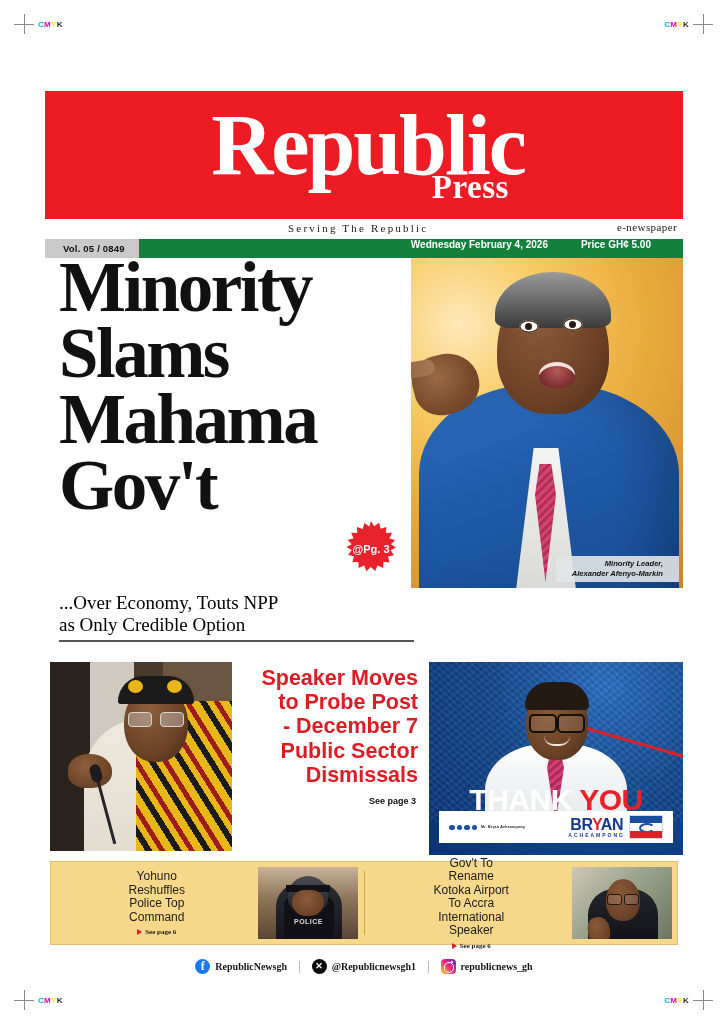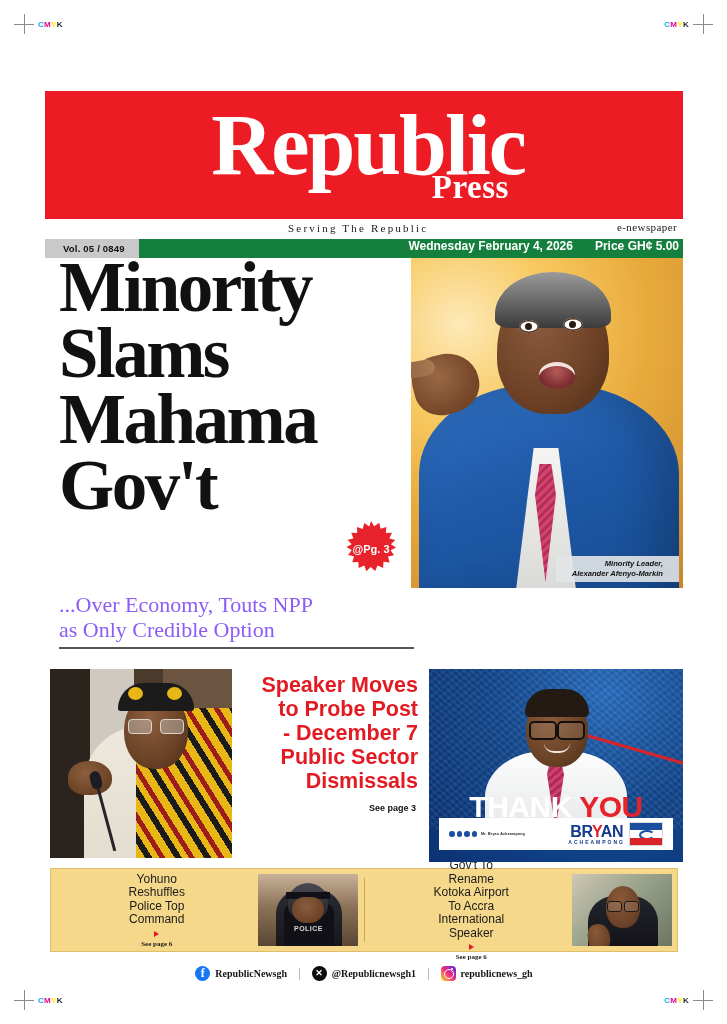--- a/index.html
+++ b/index.html
@@ -126,25 +126,25 @@
     padding: 0 14px 0 18px;
     font-family: "Liberation Sans", sans-serif;
     font-size: 9.5px;
     font-weight: bold;
     letter-spacing: .2px;
   }
   .info-right {
     margin-left: auto;
     display: flex;
     align-items: center;
-    gap: 22px;
-    padding-right: 4px;
+    gap: 33px;
+    padding-right: 32px;
     color: #fff;
     font-family: "Liberation Sans", sans-serif;
-    font-size: 12px;
+    font-size: 10px;
     font-weight: bold;
   }
 
   
   .lead {
     position: relative;
     height: 330px;
     overflow: hidden;
     background: #fff;
   }
@@ -298,23 +298,23 @@
     position: relative;
     padding: 4px 0 0 0;
     display: flex;
   }
   .subdeck {
     width: 379px;
     padding-left: 14px;
   }
   .subdeck .sd-line {
     font-family: "Liberation Serif", serif;
-    font-size: 22px;
+    font-size: 19px;
     line-height: 1.14;
-    color: #8b5cf6;
+    color: #000000;
     display: block;
     white-space: nowrap;
   }
   .subdeck-rule {
     width: 355px;
     height: 2px;
     background: #555;
     margin: 5px 0 0 14px;
   }
 
@@ -626,21 +626,20 @@
     margin-top: 4px;
     font-family: "Liberation Serif", serif;
     font-size: 7px;
     font-weight: bold;
     color: #1b1b1b;
     text-align: left;
     display: flex;
     align-items: center;
     justify-content: center;
     gap: 3px;
-    flex-direction: column;
   }
   .tri {
     width: 0; height: 0;
     border-left: 5px solid #e21b22;
     border-top: 3.4px solid transparent;
     border-bottom: 3.4px solid transparent;
   }
   .strip-photo {
     width: 100px;
     position: relative;

